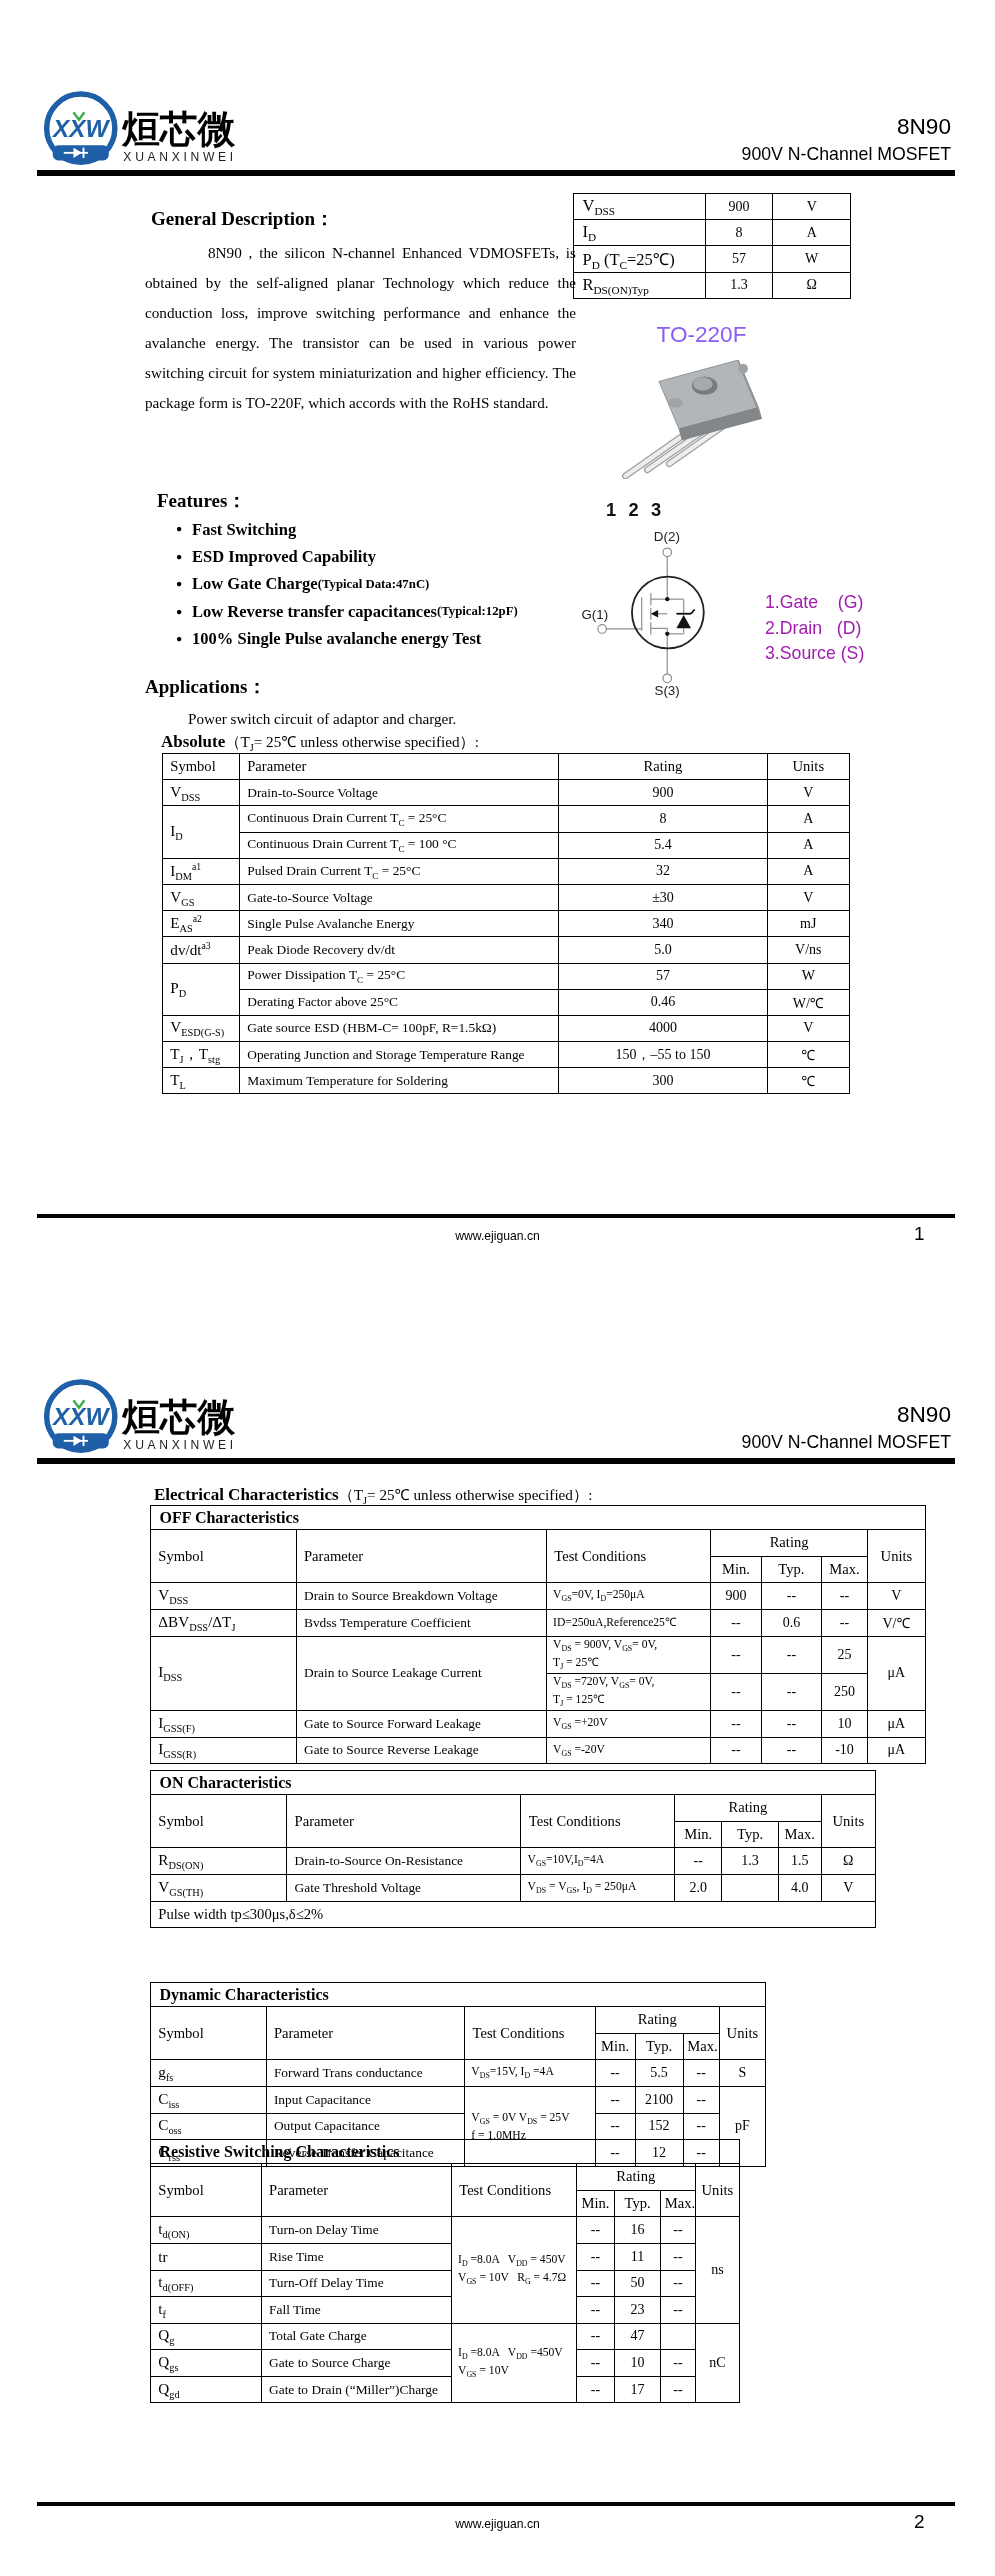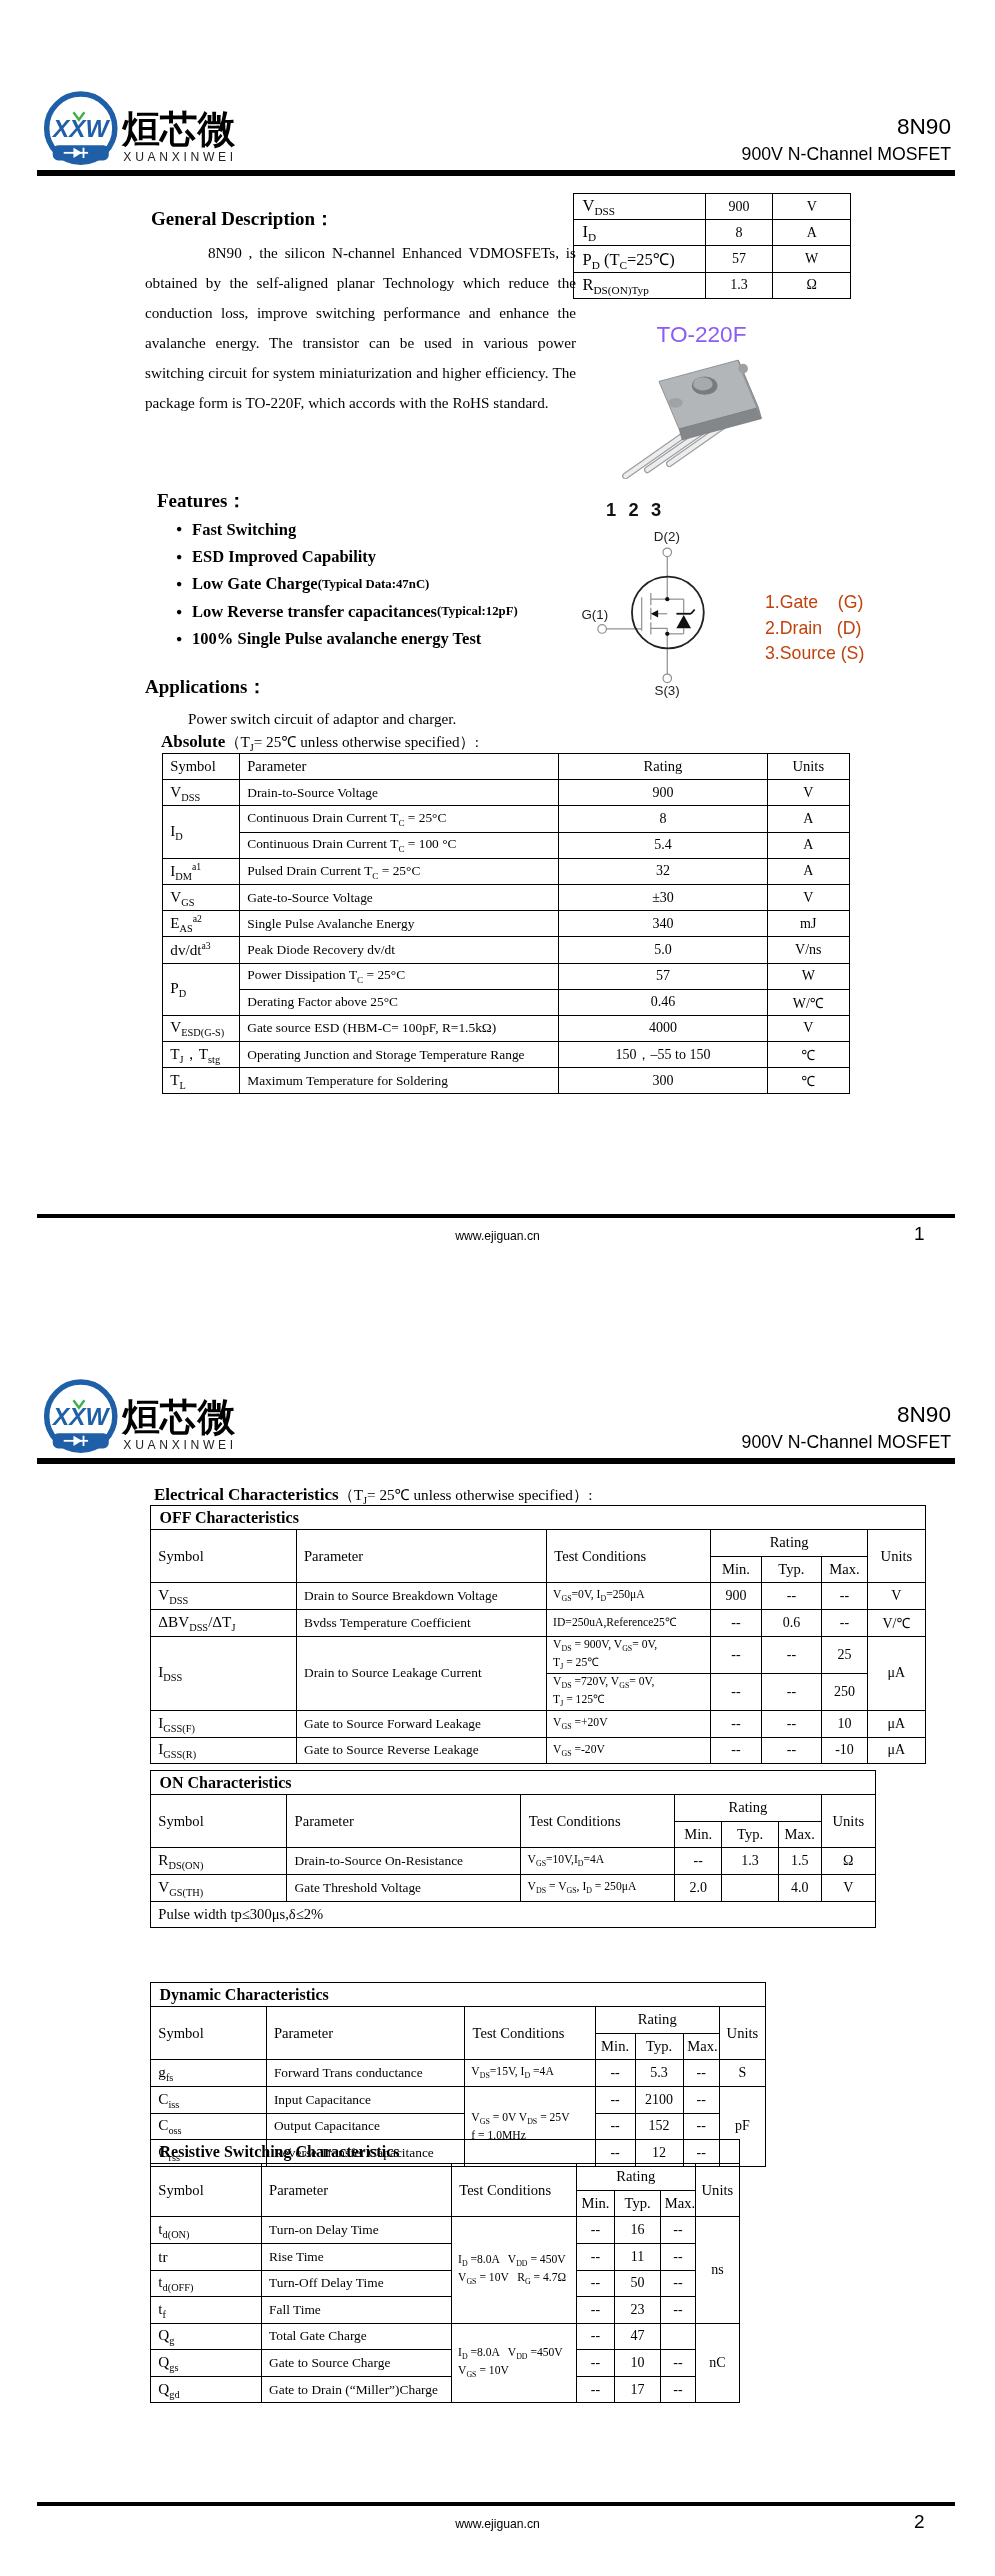--- a/index.html
+++ b/index.html
@@ -39,21 +39,21 @@
   table.doc td.par{font-size:13.4px;text-align:left;padding-left:7.3px;}
   table.doc td.tc{font-size:11.6px;text-align:left;padding-left:6.1px;white-space:pre-wrap;line-height:1.3;}
   table.doc td.val{text-align:center;font-size:14px;}
   table.doc td.note{text-align:left;font-size:14.6px;padding-left:7.3px;}
   table.t-abs td{height:24px;}
   table.t-sum td{height:24px;font-size:16.5px;}
   table.t-sum td.ssym{text-align:left;padding-left:8.5px;}
   sub{font-size:68%;}
   sup{font-size:64%;}
 
-  .legend{font-family:"Liberation Sans",sans-serif;font-size:17.7px;line-height:25.6px;white-space:pre;color:#c2410c;}
+  .legend{font-family:"Liberation Sans",sans-serif;font-size:17.7px;line-height:25.6px;white-space:pre;color:#a21caf;}
   .pin-nums{font-family:"Liberation Sans",sans-serif;font-weight:bold;font-size:18.3px;word-spacing:7.3px;color:#111;}
   .pkg-label{font-family:"Liberation Sans",sans-serif;font-size:22.6px;text-align:center;color:#8b5cf6;}
 
   .footer-url{position:absolute;left:0;width:995px;text-align:center;font-family:"Liberation Sans",sans-serif;font-size:12.2px;}
   .footer-num{position:absolute;font-size:19px;font-family:"Liberation Sans",sans-serif;}
 </style>
 </head>
 <body>
 
 <div class="page">
@@ -490,21 +490,21 @@
           <tr>
             <td class="h c">Min.</td>
             <td class="h c">Typ.</td>
             <td class="h c">Max.</td>
           </tr>
           <tr>
             <td class="sym">g<sub>fs</sub></td>
             <td class="par">Forward Trans conductance</td>
             <td class="tc">V<sub>DS</sub>=15V, I<sub>D</sub> =4A</td>
             <td class="val">--</td>
-            <td class="val">5.3</td>
+            <td class="val">5.5</td>
             <td class="val">--</td>
             <td class="val">S</td>
           </tr>
           <tr>
             <td class="sym">C<sub>iss</sub></td>
             <td class="par">Input Capacitance</td>
             <td rowspan="3" class="tc">V<sub>GS</sub> = 0V V<sub>DS</sub> = 25V<br>f = 1.0MHz</td>
             <td class="val">--</td>
             <td class="val">2100</td>
             <td class="val">--</td>

